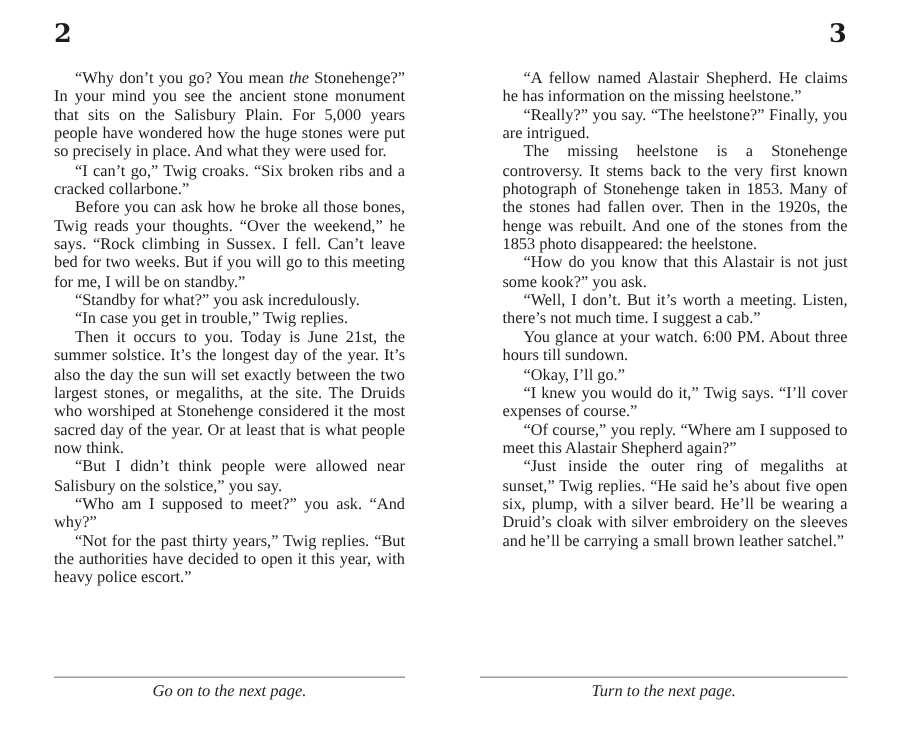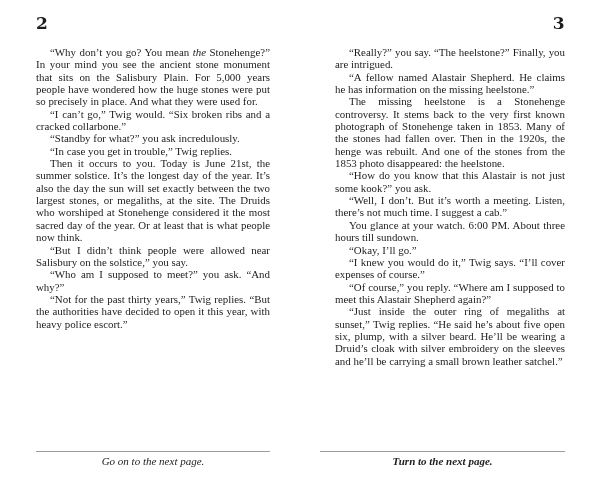--- a/index.html
+++ b/index.html
@@ -51,21 +51,21 @@
     padding: 0;
     text-indent: 14px;
   }
   .body-text em { font-style: italic; }
 
   .page-footer {
     position: absolute;
     top: 451px;
   }
   .page.left  .page-footer { left: 36px; right: 30px; }
-  .page.right .page-footer { left: 20px; right: 35px; font-weight: bold; }
+  .page.right .page-footer { left: 20px; right: 35px; }
   .footer-rule {
     border-top: 1px solid #9c9c9c;
     height: 0;
   }
   .footer-text {
     padding-top: 3px;
     text-align: center;
     font-family: "Liberation Serif", serif;
     font-style: italic;
     font-size: 11px;
@@ -76,41 +76,42 @@
 <body>
 
 <div class="spread">
 
   <section class="page left">
     <div class="pagenum-row">
       <span class="pagenum">2</span>
     </div>
     <div class="body-text">
       <p><span>“Why don’t you go? You mean </span><em>the</em><span> Stonehenge?” In your mind you see the ancient stone monument that sits on the Salisbury Plain. For 5,000 years people have wondered how the huge stones were put so precisely in place. And what they were used for.</span></p>
-      <p>“I can’t go,” Twig would. “Six broken ribs and a cracked collarbone.”</p>
+      <p>“I can’t go,” Twig croaks. “Six broken ribs and a cracked collarbone.”</p>
+      <p>Before you can ask how he broke all those bones, Twig reads your thoughts. “Over the weekend,” he says. “Rock climbing in Sussex. I fell. Can’t leave bed for two weeks. But if you will go to this meeting for me, I will be on standby.”</p>
       <p>“Standby for what?” you ask incredulously.</p>
       <p>“In case you get in trouble,” Twig replies.</p>
       <p>Then it occurs to you. Today is June 21st, the summer solstice. It’s the longest day of the year. It’s also the day the sun will set exactly between the two largest stones, or megaliths, at the site. The Druids who worshiped at Stonehenge considered it the most sacred day of the year. Or at least that is what people now think.</p>
       <p>“But I didn’t think people were allowed near Salisbury on the solstice,” you say.</p>
       <p>“Who am I supposed to meet?” you ask. “And why?”</p>
       <p>“Not for the past thirty years,” Twig replies. “But the authorities have decided to open it this year, with heavy police escort.”</p>
     </div>
     <div class="page-footer">
       <div class="footer-rule"></div>
       <div class="footer-text">Go on to the next page.</div>
     </div>
   </section>
 
   <section class="page right">
     <div class="pagenum-row">
       <span class="pagenum">3</span>
     </div>
     <div class="body-text">
+      <p>“A fellow named Alastair Shepherd. He claims he has information on the missing heelstone.”</p>
       <p>“Really?” you say. “The heelstone?” Finally, you are intrigued.</p>
-      <p>“A fellow named Alastair Shepherd. He claims he has information on the missing heelstone.”</p>
       <p>The missing heelstone is a Stonehenge controversy. It stems back to the very first known photograph of Stonehenge taken in 1853. Many of the stones had fallen over. Then in the 1920s, the henge was rebuilt. And one of the stones from the 1853 photo disappeared: the heelstone.</p>
       <p>“How do you know that this Alastair is not just some kook?” you ask.</p>
       <p>“Well, I don’t. But it’s worth a meeting. Listen, there’s not much time. I suggest a cab.”</p>
       <p>You glance at your watch. 6:00 PM. About three hours till sundown.</p>
       <p>“Okay, I’ll go.”</p>
       <p>“I knew you would do it,” Twig says. “I’ll cover expenses of course.”</p>
       <p>“Of course,” you reply. “Where am I supposed to meet this Alastair Shepherd again?”</p>
       <p>“Just inside the outer ring of megaliths at sunset,” Twig replies. “He said he’s about five open six, plump, with a silver beard. He’ll be wearing a Druid’s cloak with silver embroidery on the sleeves and he’ll be carrying a small brown leather satchel.”</p>
     </div>
     <div class="page-footer">

